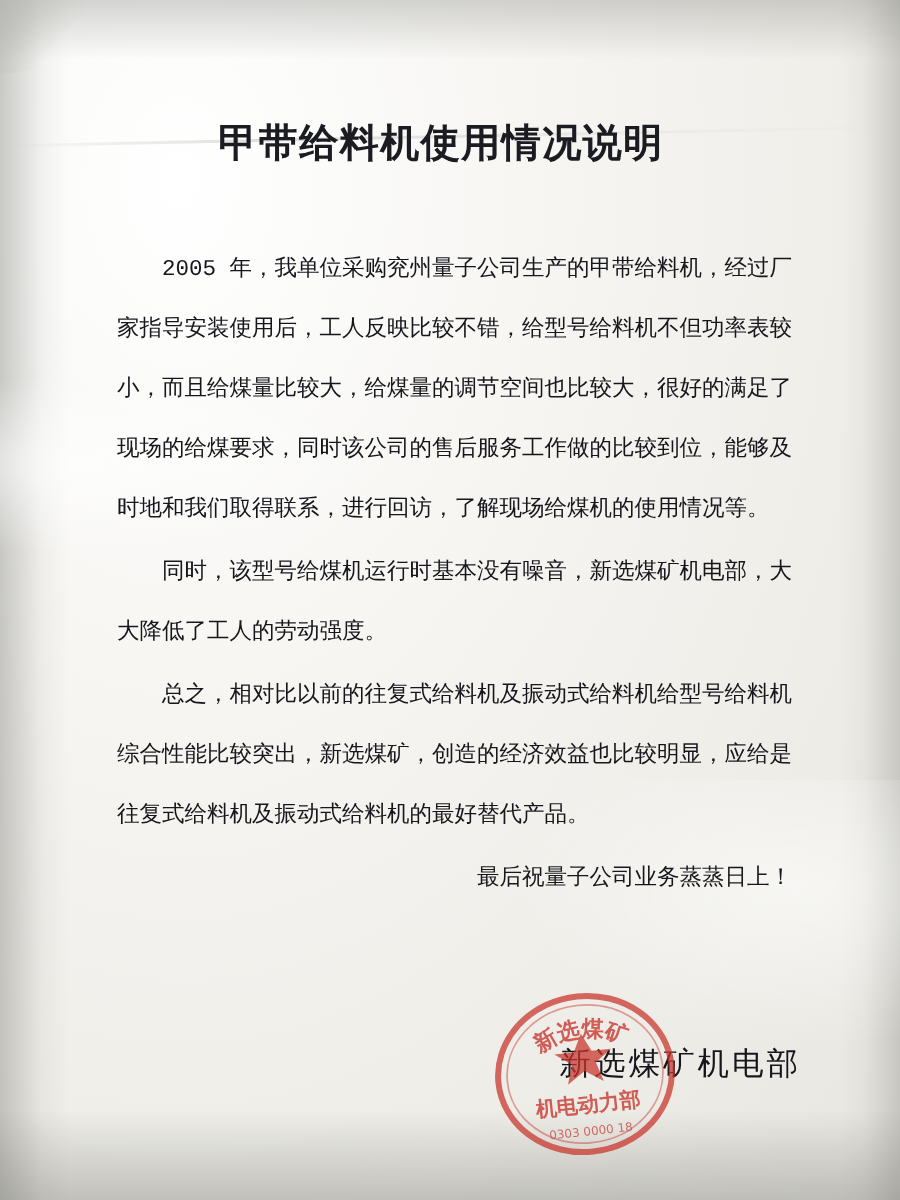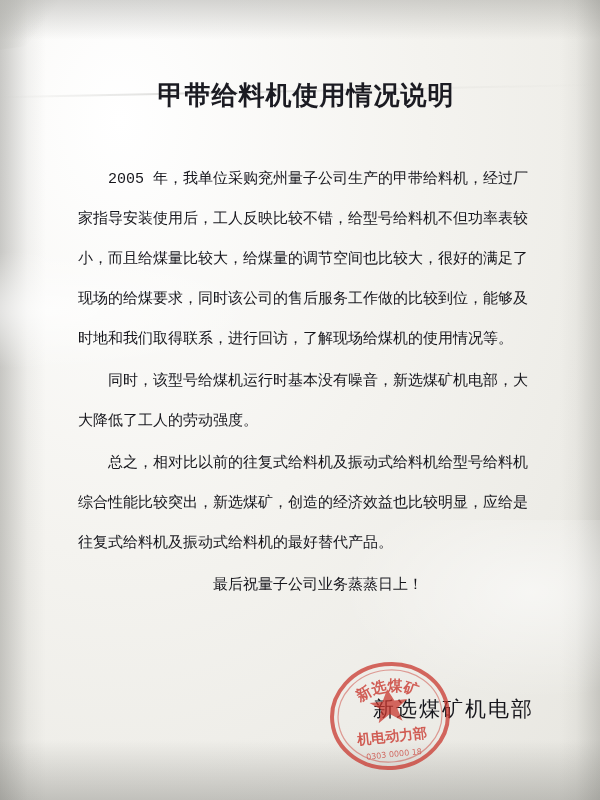--- a/index.html
+++ b/index.html
@@ -93,21 +93,20 @@
     position: absolute;
     left: 0;
     top: 78px;
     width: 588px;
     text-align: center;
     font-size: 26px;
     font-weight: bold;
     letter-spacing: 1px;
     color: #1b1b22;
     font-family: "DejaVu Serif", "Liberation Serif", serif;
-    padding-left: 12px;
   }
 
   .body-block {
     position: absolute;
     left: 78px;
     top: 160px;
     width: 450px;
   }
 
   .para {
@@ -115,21 +114,21 @@
     line-height: 40px;
     color: #16161c;
     text-align: justify;
     text-justify: inter-character;
     text-indent: 2em;
     margin: 0 0 2px 0;
     font-family: Liberation Mono, monospace;
   }
 
   .para.last {
-    text-align: center;
+    text-align: right;
   }
 
   
   .signature {
     position: absolute;
     right: 66px;
     top: 695px;
     font-size: 21px;
     letter-spacing: 2px;
     color: #16161c;

